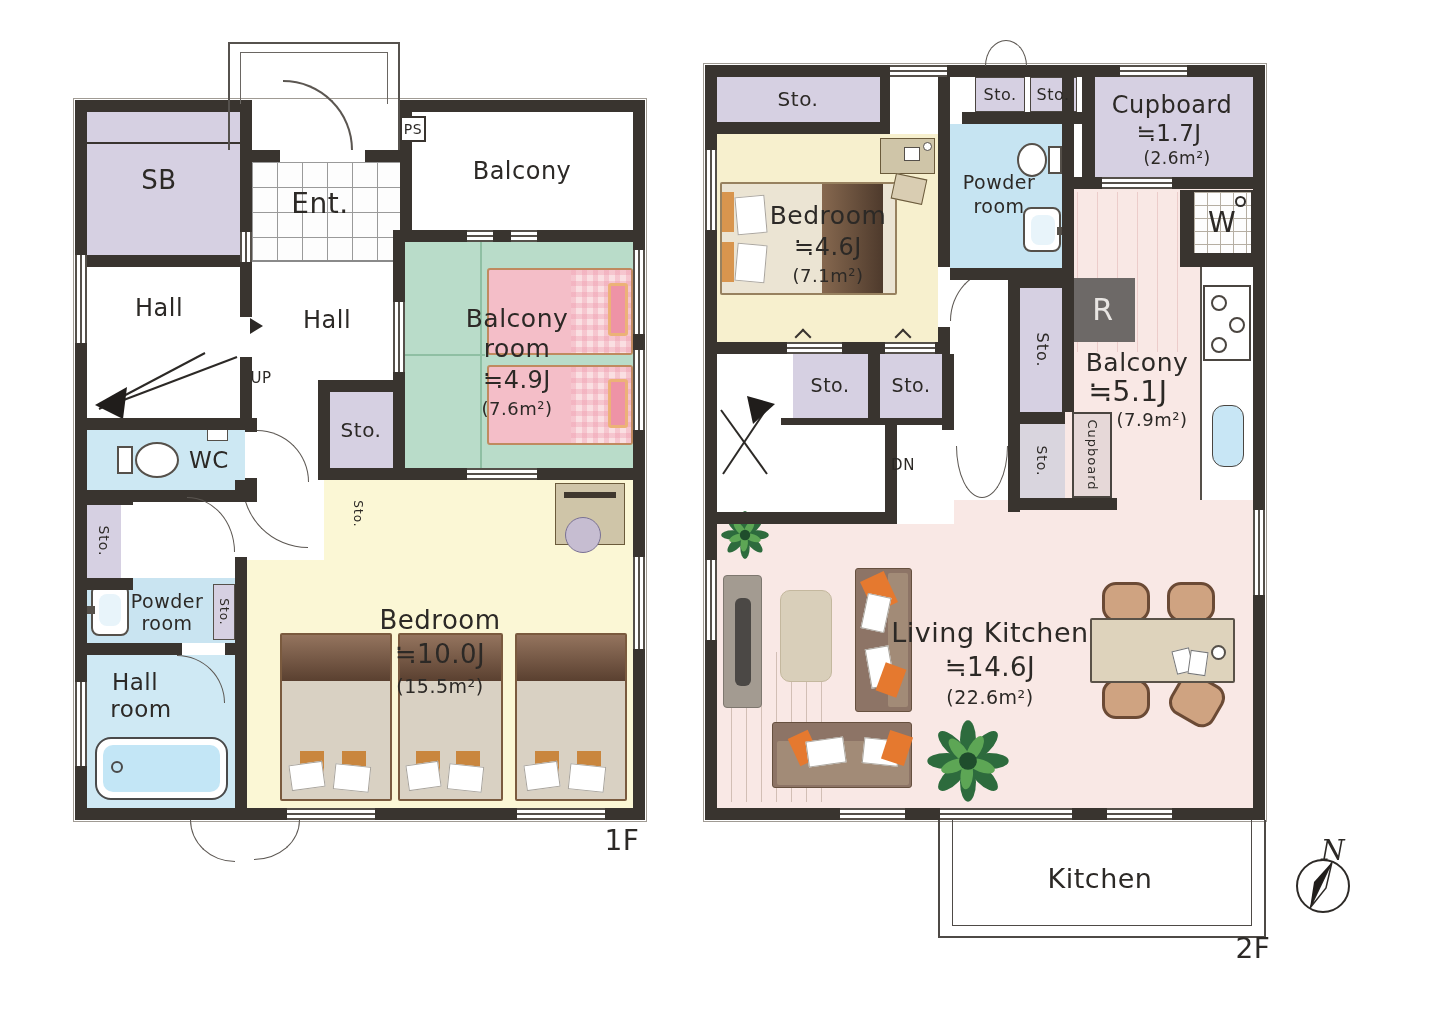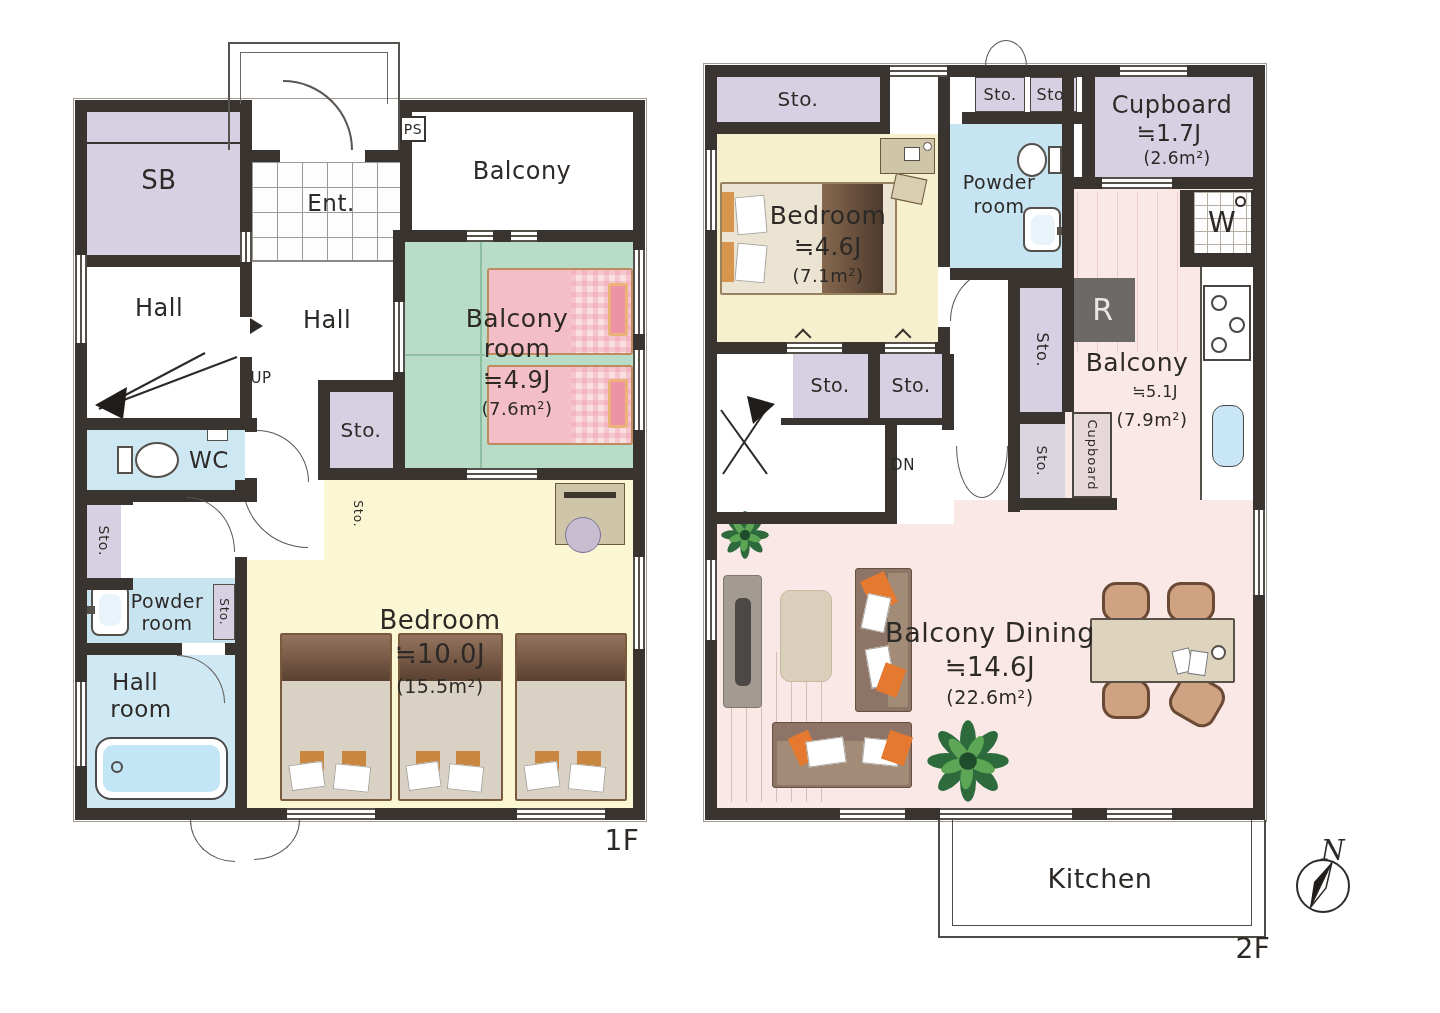--- a/index.html
+++ b/index.html
@@ -181,21 +181,21 @@
   <div class="winv" style="left:-12px;top:143px;height:88px"></div>
   <div class="winv" style="left:-12px;top:570px;height:84px"></div>
   <div class="winh" style="left:200px;top:696px;width:88px"></div>
   <div class="winh" style="left:430px;top:696px;width:88px"></div>
   <div class="winv" style="left:546px;top:138px;height:84px"></div>
   <div class="winv" style="left:546px;top:238px;height:80px"></div>
   <div class="winv" style="left:546px;top:445px;height:92px"></div>
 
   <div class="t" style="left:72px;top:68px;font-size:26px">SB</div>
   <div class="t" style="left:72px;top:196px;font-size:24px">Hall</div>
-  <div class="t" style="left:244px;top:91px;font-size:23px">Ent.</div>
+  <div class="t" style="left:233px;top:91px;font-size:28px">Ent.</div>
   <div class="t" style="left:240px;top:208px;font-size:24px">Hall</div>
   <div class="t" style="left:435px;top:59px;font-size:24px">Balcony</div>
   <div class="t" style="left:326px;top:17px;font-size:14px">PS</div>
   <div class="t" style="left:430px;top:206px;font-size:25px">Balcony</div>
   <div class="t" style="left:430px;top:236px;font-size:25px">room</div>
   <div class="t" style="left:430px;top:268px;font-size:24px">≒4.9J</div>
   <div class="t" style="left:430px;top:296px;font-size:18px">(7.6m²)</div>
   <div class="t" style="left:174px;top:266px;font-size:15px">UP</div>
   <div class="t" style="left:122px;top:348px;font-size:23px">WC</div>
   <div class="t" style="left:274px;top:318px;font-size:20px">Sto.</div>
@@ -364,29 +364,29 @@
   <div class="t" style="left:111px;top:170px;font-size:24px">≒4.6J</div>
   <div class="t" style="left:111px;top:198px;font-size:18px">(7.1m²)</div>
   <div class="t" style="left:282px;top:105px;font-size:19px">Powder</div>
   <div class="t" style="left:282px;top:129px;font-size:19px">room</div>
   <div class="t" style="left:455px;top:28px;font-size:24px">Cupboard</div>
   <div class="t" style="left:452px;top:56px;font-size:23px">≒1.7J</div>
   <div class="t" style="left:460px;top:81px;font-size:17px">(2.6m²)</div>
   <div class="t" style="left:505px;top:145px;font-size:28px">W</div>
   <div class="t" style="left:386px;top:232px;font-size:30px;color:#e8e5e2">R</div>
   <div class="t" style="left:420px;top:285px;font-size:25px">Balcony</div>
-  <div class="t" style="left:438px;top:314px;font-size:16px">≒5.1J</div>
+  <div class="t" style="left:411px;top:314px;font-size:28px">≒5.1J</div>
   <div class="t" style="left:435px;top:342px;font-size:18px">(7.9m²)</div>
   <div class="vt" style="left:325px;top:273px;font-size:16px">Sto.</div>
   <div class="vt" style="left:325px;top:384px;font-size:14px">Sto.</div>
   <div class="vt" style="left:375px;top:378px;font-size:13px">Cupboard</div>
   <div class="t" style="left:113px;top:308px;font-size:19px">Sto.</div>
   <div class="t" style="left:194px;top:308px;font-size:19px">Sto.</div>
   <div class="t" style="left:186px;top:388px;font-size:15px">DN</div>
-  <div class="t" style="left:273px;top:555px;font-size:27px">Balcony Dining</div>
+  <div class="t" style="left:273px;top:555px;font-size:27px">Living Kitchen</div>
   <div class="t" style="left:273px;top:590px;font-size:26px">≒14.6J</div>
   <div class="t" style="left:273px;top:620px;font-size:19px">(22.6m²)</div>
 </div>
 
 <div class="arc" style="left:985px;top:40px;width:42px;height:26px;border-top-width:1.5px;border-left-width:1.5px;border-right-width:1.5px;border-radius:50% 50% 0 0 / 100% 100% 0 0"></div>
 <div class="r" style="position:absolute;left:938px;top:820px;width:328px;height:118px;border:2.5px solid #4e4a46;border-top:none"></div>
 <div class="r" style="position:absolute;left:952px;top:820px;width:300px;height:106px;border:1.5px solid #4e4a46;border-top:none"></div>
 <div class="t" style="left:1100px;top:878px;font-size:27px">Kitchen</div>
 <div class="t" style="left:1253px;top:948px;font-size:28px">2F</div>
 

